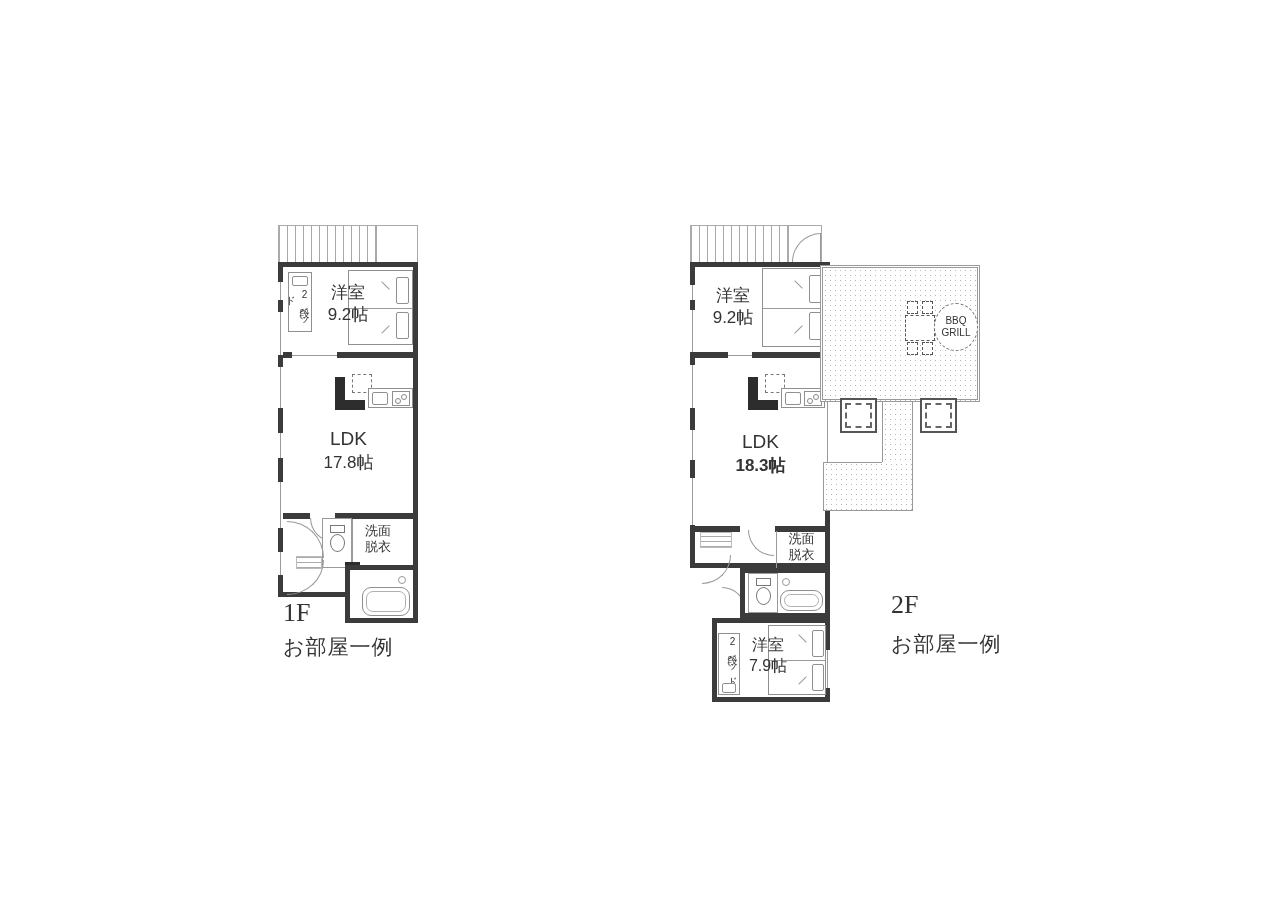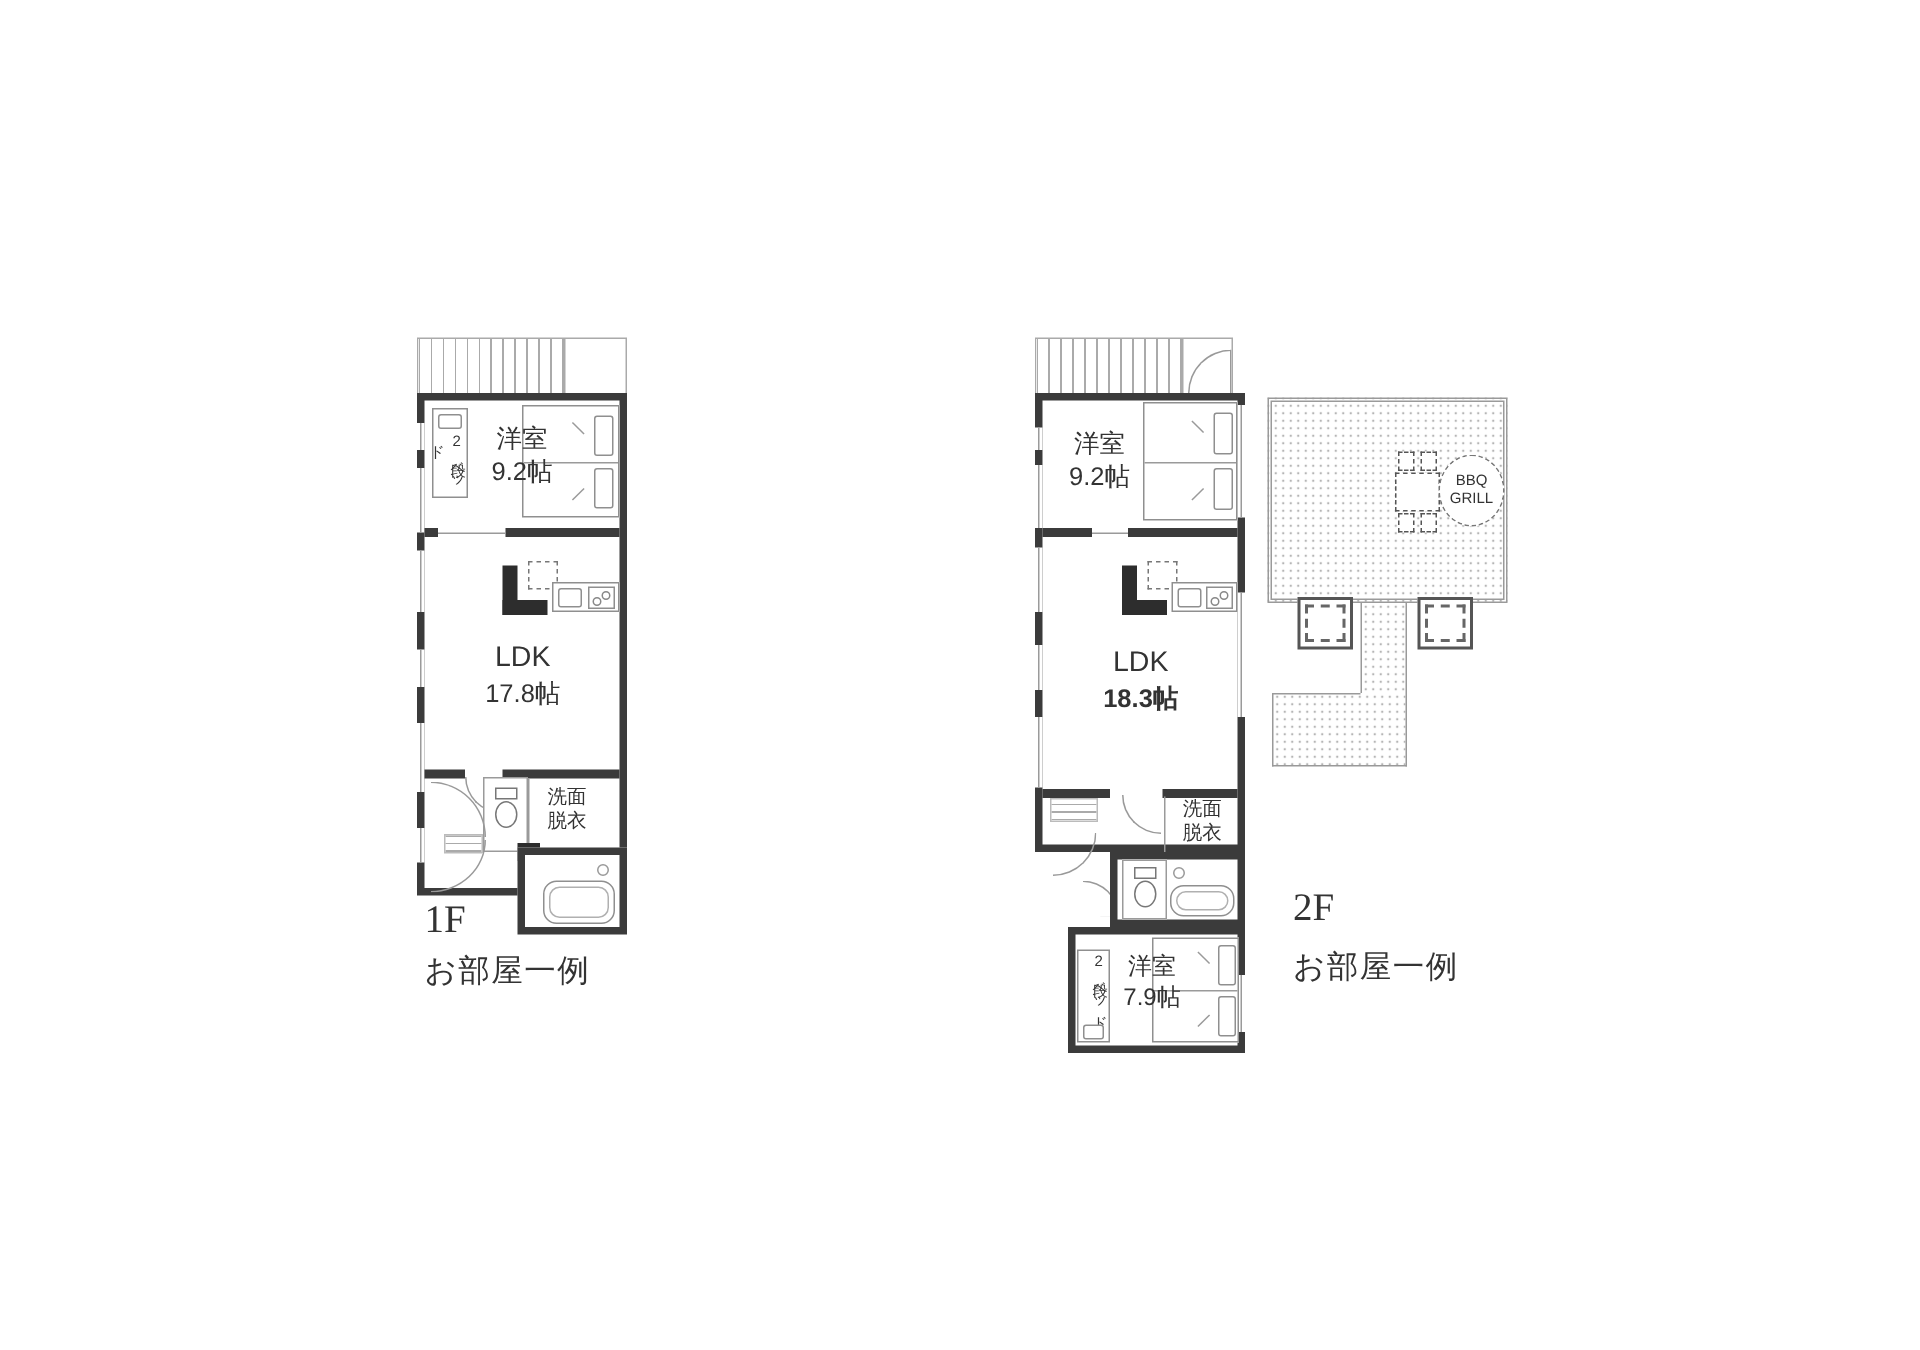--- a/index.html
+++ b/index.html
@@ -1,18 +1,18 @@
 <!DOCTYPE html>
 <html><head>
 <meta charset="utf-8">
 <style>
   * { margin:0; padding:0; box-sizing:border-box; }
   html,body { width:1280px; height:900px; background:#fff; }
   body { position:relative; font-family:"Liberation Sans", sans-serif; color:#3a3a3a; overflow:hidden; }
-  .abs { position:absolute; }
+  .abs { position:absolute;margin-left:29px; }
   .plan { position:absolute; }
   .bldg { position:absolute; border:5px solid #3b3b3b; background:#fff; }
   .wallh { position:absolute; background:#3b3b3b; height:6px; }
   .kblock { position:absolute; background:#2d2d2d; }
   .thin { position:absolute; background:#9a9a9a; }
   .win { position:absolute; width:5px; background:#fff; }
   .win::after { content:""; position:absolute; left:2px; top:0; bottom:0; width:1px; background:#9a9a9a; }
   .stairs-v { position:absolute; background:#fff;
     background-image:repeating-linear-gradient(90deg,#aaa 0 1px,transparent 1px 8px); }
   .stairs-h { position:absolute; background:#fff;
@@ -224,21 +224,21 @@
     <div class="pillow" style="left:43px; top:38px; width:12px; height:27px;"></div>
     <div class="fold" style="left:28px; top:12px; transform:rotate(45deg);"></div>
     <div class="fold" style="left:28px; top:54px; transform:rotate(-45deg);"></div>
   </div>
   <div class="room-label rl-16" style="left:50px; top:410px; width:56px;">
     <div>洋室</div>
     <div>7.9帖</div>
   </div>
 </div>
 
-<div class="plan" style="left:845px; top:263px; width:165px; height:255px;">
+<div class="plan" style="left:820px; top:263px; width:165px; height:255px;">
   <div class="deck-main dots" style="left:0; top:2px; width:160px; height:137px;"></div>
 
   <div class="chair" style="left:87px;  top:38px; width:11px; height:13px;"></div>
   <div class="chair" style="left:102px; top:38px; width:11px; height:13px;"></div>
   <div class="table" style="left:85px;  top:52px; width:30px; height:26px;"></div>
   <div class="chair" style="left:87px;  top:79px; width:11px; height:13px;"></div>
   <div class="chair" style="left:102px; top:79px; width:11px; height:13px;"></div>
 
   <div class="bbq" style="left:114px; top:40px; width:44px; height:48px;">
     <div>BBQ</div>

